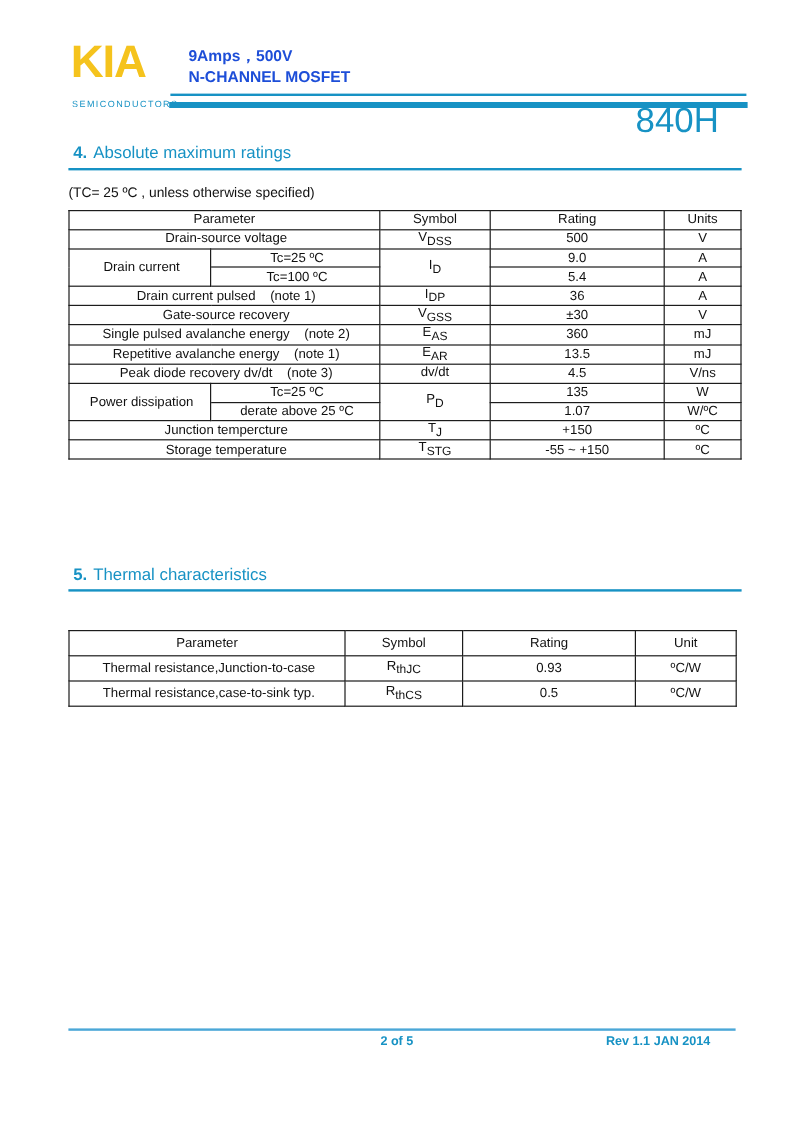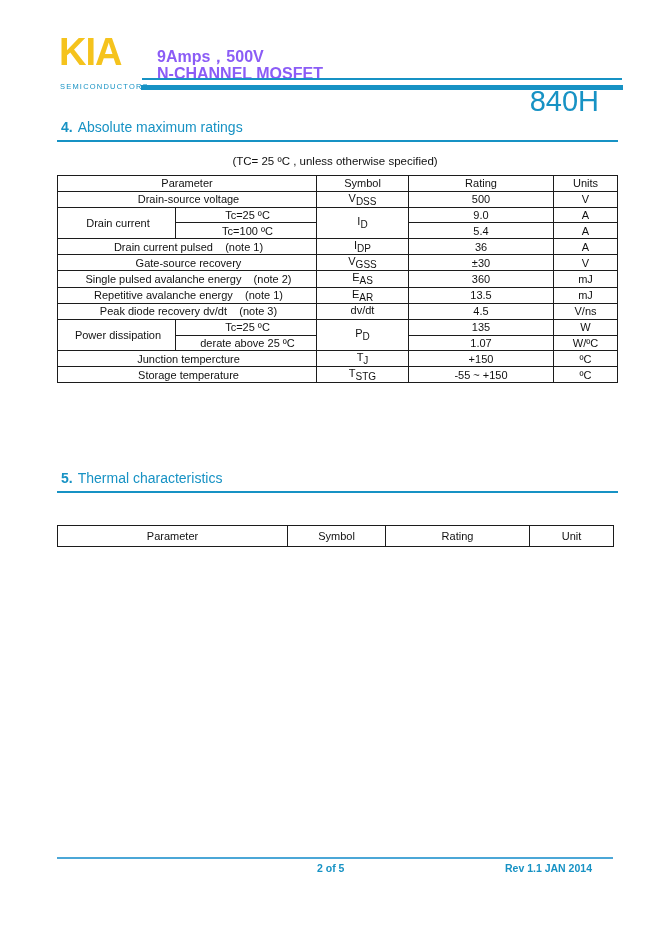--- a/index.html
+++ b/index.html
@@ -20,44 +20,44 @@
     color: #F5C31D; line-height: 1;
     letter-spacing: -1px;
     text-align: right;
   }
   .logo-sub {
     left: 60px; top: 82px;
     font-size: 7.5px; letter-spacing: 1.2px;
     color: #1792C4; font-weight: 400;
   }
   .subtitle {
-    left: 157px; top: 48px;
-    font-size: 16px; font-weight: 700;
-    color: #8b5cf6; line-height: 17px;
+    left: 157px; top: 38px;
+    font-size: 13px; font-weight: 700;
+    color: #1d4ed8; line-height: 17px;
   }
   .part-number {
     right: 63px; top: 45px;
     font-size: 29px; font-weight: 400;
     color: #1792C4; line-height: 1; margin-top: 42px;
   }
   .rule-thin  { left: 142px; top: 78px; width: 480px; height: 2px; background: #1792C4; }
   .rule-thick { left: 141px; top: 85px; width: 482px; height: 5px; background: #1792C4; }
 
   
   .sec-heading { left: 61px; font-size: 14px; color: #1792C4; }
   .sec-heading .num { font-weight: 700; margin-right: 5px; }
   .sec4-heading { top: 119px; text-align: right; }
   .sec5-heading { top: 470px; }
   .sec-rule { left: 57px; width: 561px; height: 1.5px; background: #1792C4; }
   .sec4-rule { top: 140px; }
   .sec5-rule { top: 491px; }
 
   .cond-note {
     left: 57px; top: 155px; width: 556px;
-    text-align: center; font-size: 11.5px; color: #111;
+    text-align: left; font-size: 11.5px; color: #111;
   }
 
   
   table.dtable {
     position: absolute;
     border-collapse: collapse;
     table-layout: fixed;
   }
   table.dtable td {
     border: 1px solid #1c1c1c;
@@ -205,18 +205,30 @@
       <col style="width:144px">
       <col style="width:84px">
   </colgroup>
   <tbody>
     <tr>
       <td>Parameter</td>
       <td>Symbol</td>
       <td>Rating</td>
       <td>Unit</td>
     </tr>
+    <tr>
+      <td class="pl">Thermal resistance,Junction-to-case</td>
+      <td><span class="sym"><span>R</span><sub>thJC</sub></span></td>
+      <td>0.93</td>
+      <td>ºC/W</td>
+    </tr>
+    <tr>
+      <td class="pl">Thermal resistance,case-to-sink typ.</td>
+      <td><span class="sym"><span>R</span><sub>thCS</sub></span></td>
+      <td>0.5</td>
+      <td>ºC/W</td>
+    </tr>
   </tbody>
 </table>
 
 <div class="abs footer-rule"></div>
 <div class="abs footer-text page-number">2 of 5</div>
 <div class="abs footer-text revision">Rev 1.1 JAN 2014</div>
 
 </body></html>

